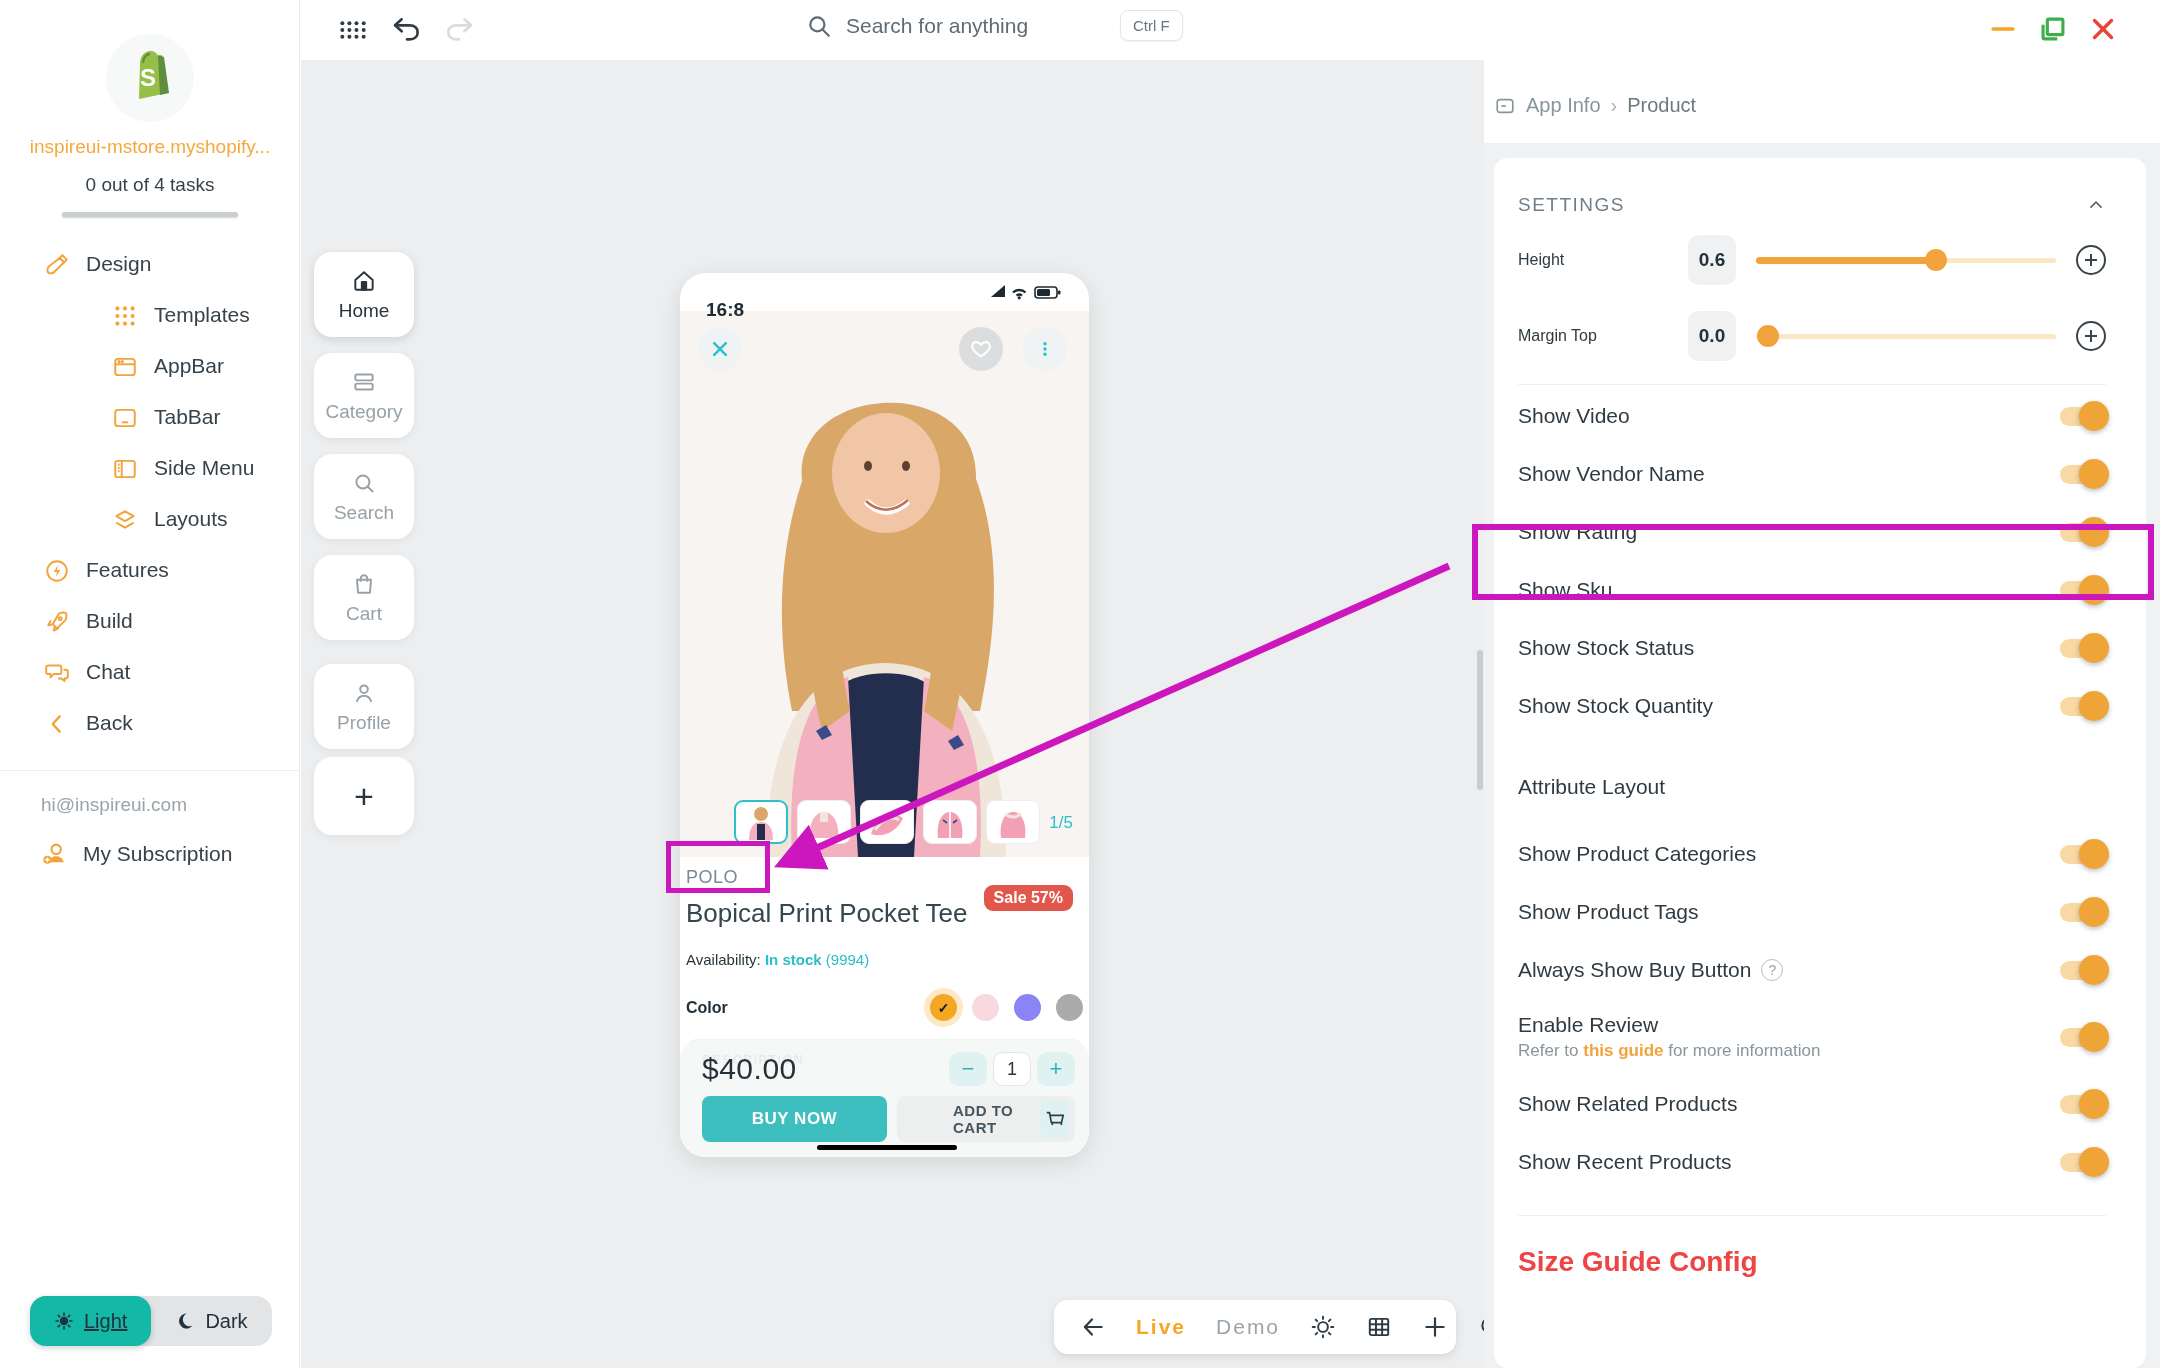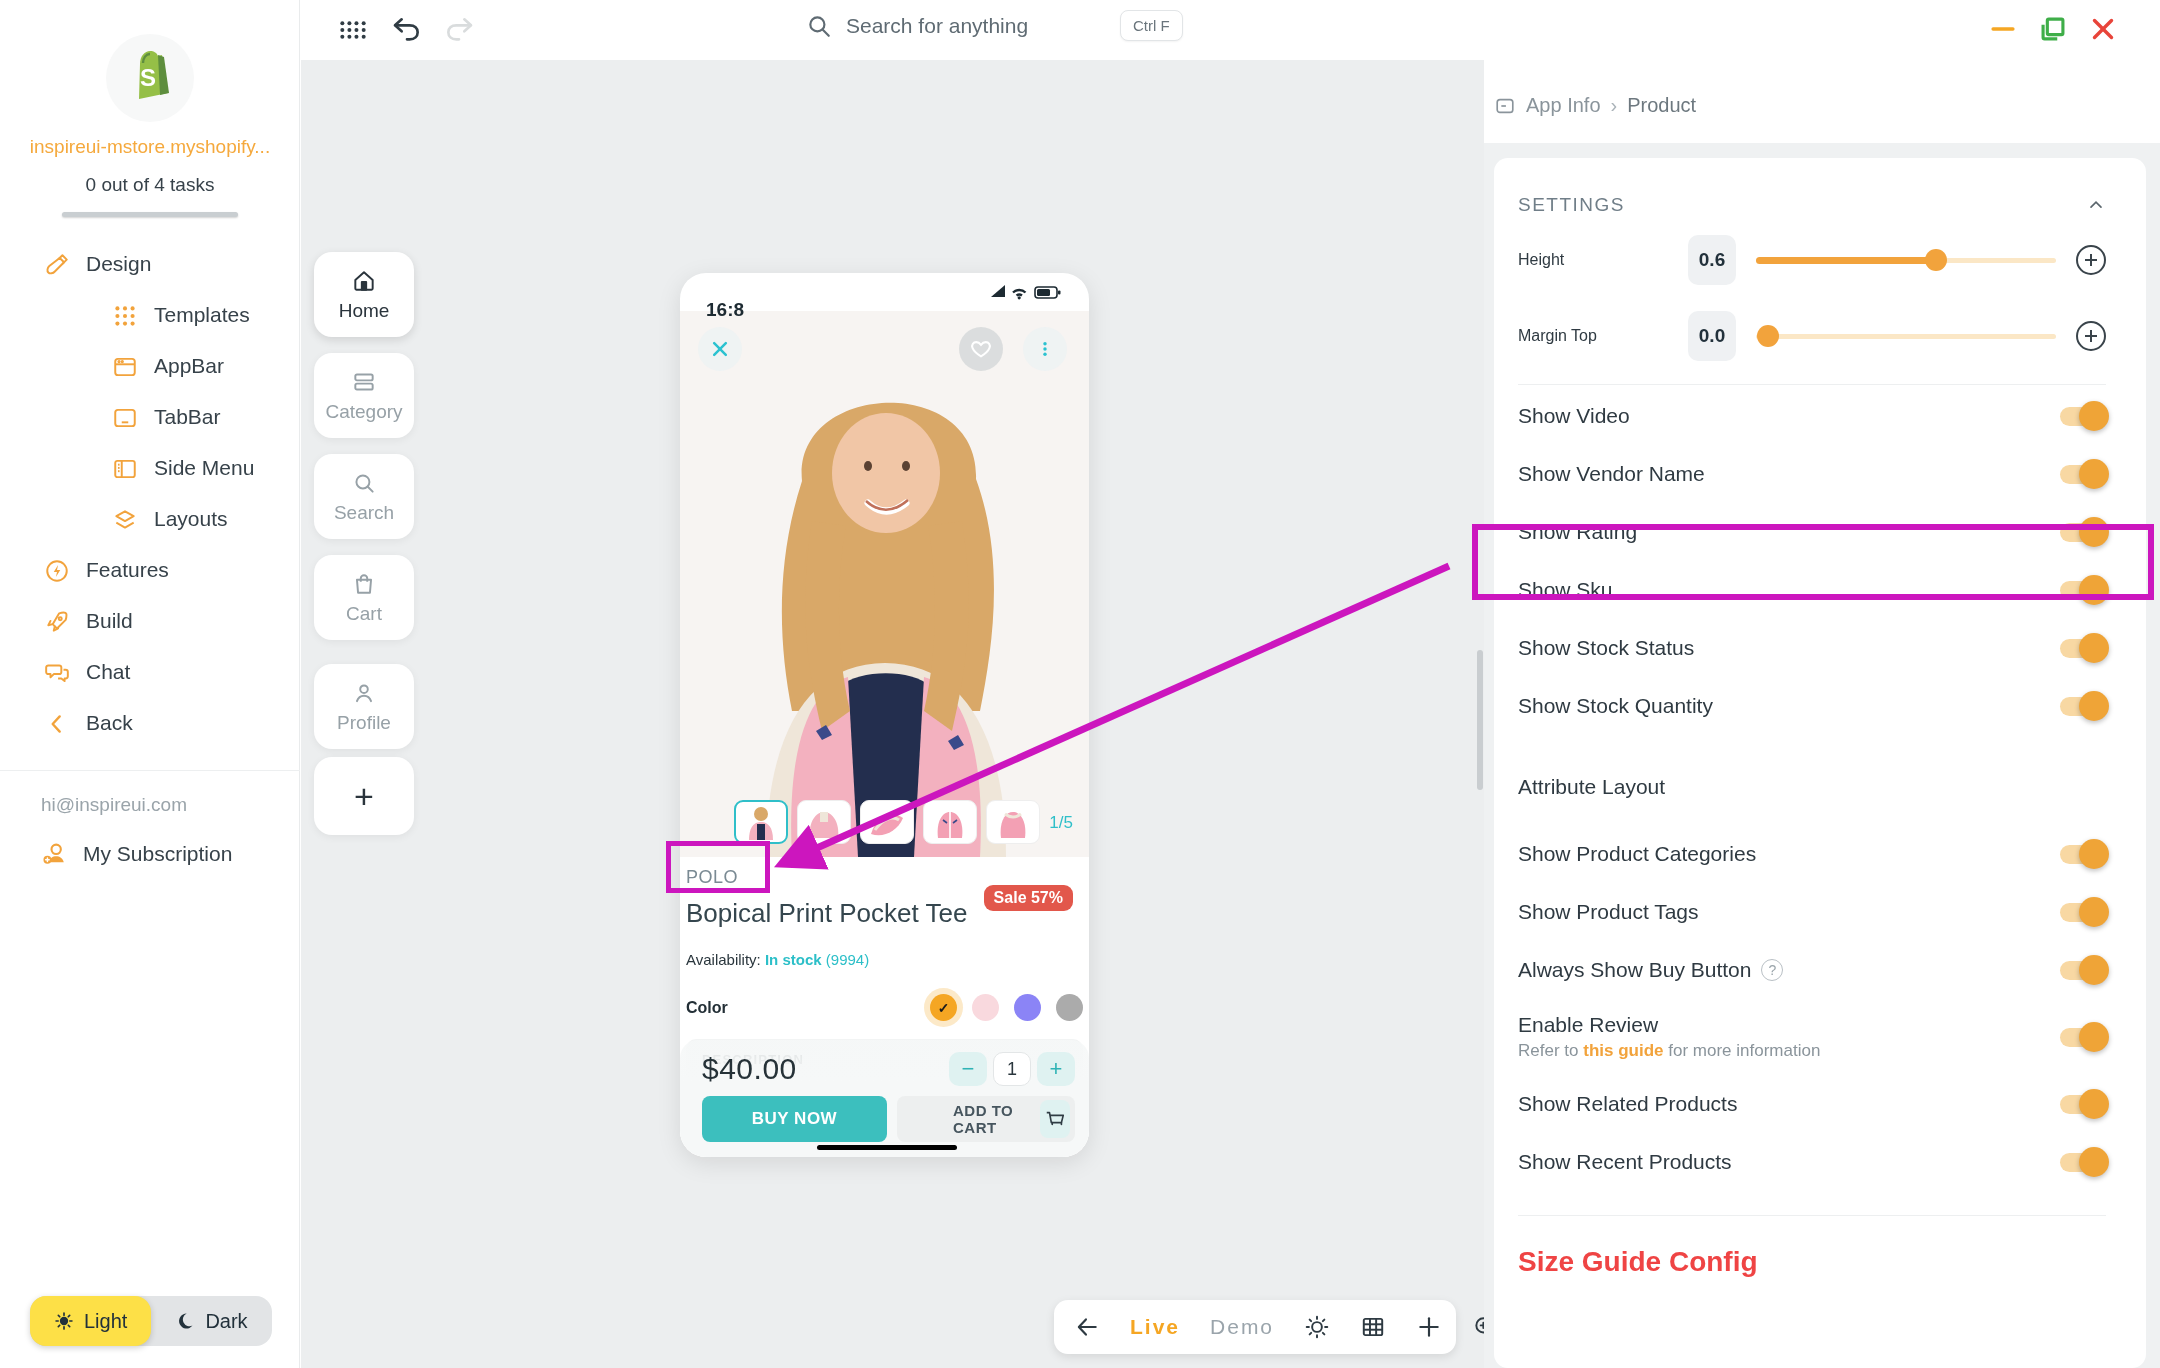--- a/index.html
+++ b/index.html
@@ -15,39 +15,39 @@
   .menu { position:absolute; top:252px; left:0; width:300px; }
   .menu-item { display:flex; align-items:flex-start; height:51px; cursor:pointer; color:#37424A; font-size:21px; }
   .menu-item .mi-icon { width:26px; height:26px; margin-left:44px; margin-right:16px; color:#F2A33C; flex:0 0 auto; }
   .menu-item.indent .mi-icon { margin-left:112px; }
   .side-divider { position:absolute; left:0; top:770px; width:300px; border-top:1px solid #EDEFF0; }
   .email { position:absolute; left:41px; top:794px; color:#9AA4AA; font-size:19px; }
   .subs { position:absolute; left:0; top:832px; width:300px; display:flex; align-items:center; height:44px; color:#37424A; font-size:21px; cursor:pointer; }
   .subs .mi-icon { width:28px; height:28px; margin-left:41px; margin-right:14px; color:#F2A33C; }
   .theme-toggle { position:absolute; left:30px; top:1296px; height:50px; background:#E2E4E6; border-radius:16px; display:flex; align-items:center; }
   .theme-seg { display:flex; align-items:center; gap:10px; height:50px; padding:0 24px; border-radius:16px; font-size:20px; color:#22313B; cursor:pointer; }
-  .theme-seg.active { background:#fde047; box-shadow:0 2px 6px rgba(0,0,0,.18); }
+  .theme-seg.active { background:#14b8a6; box-shadow:0 2px 6px rgba(0,0,0,.18);text-decoration:underline; }
 
   
   #topbar { position:absolute; left:301px; top:0; width:1859px; height:60px; background:#fff; z-index:6; }
   .tb-icon { position:absolute; top:14px; width:32px; height:32px; color:#2E3A42; cursor:pointer; }
   .search-wrap { position:absolute; left:505px; top:10px; display:flex; align-items:center; gap:14px; }
   .search-input { border:none; outline:none; font-size:21px; color:#5F6B73; width:260px; background:transparent; font-family:"Liberation Sans",sans-serif; }
   .search-input::placeholder { color:#5F6B73; opacity:1; }
   .kbd { border:1px solid #E2E5E7; border-radius:8px; padding:6px 12px; font-size:15px; color:#6A757C; background:#fff; box-shadow:0 1px 2px rgba(0,0,0,.05); }
   .win-btn { position:absolute; top:12px; width:34px; height:34px; cursor:pointer; }
 
   
   #canvas { position:absolute; left:301px; top:60px; width:1183px; height:1308px; background:#ECEEEF; }
   .nav-card { position:absolute; left:13px; width:100px; height:85px; background:#fff; border-radius:18px; box-shadow:0 2px 8px rgba(0,0,0,.06); display:flex; flex-direction:column; align-items:center; justify-content:center; gap:6px; cursor:pointer; color:#97A1A7; font-size:19px; }
   .nav-card.active { color:#2A343C; box-shadow:0 3px 10px rgba(0,0,0,.12); }
   .nav-card .nc-icon { width:26px; height:26px; }
   .add-card { position:absolute; left:13px; width:100px; height:78px; background:#fff; border-radius:18px; box-shadow:0 2px 8px rgba(0,0,0,.06); display:flex; align-items:center; justify-content:center; font-size:34px; color:#2A343C; cursor:pointer; }
 
-  .bottom-toolbar { position:absolute; left:753px; top:1240px; width:402px; height:54px; background:#fff; border-radius:14px; box-shadow:0 3px 10px rgba(0,0,0,.1); display:flex; align-items:center; gap:30px; padding:0 20px; }
+  .bottom-toolbar { position:absolute; left:753px; top:1240px; width:402px; height:54px; background:#fff; border-radius:14px; box-shadow:0 3px 10px rgba(0,0,0,.1); display:flex; align-items:center; gap:30px; padding:0 26px; }
   .bt-icon { width:26px; height:26px; color:#2E3A42; cursor:pointer; flex:0 0 auto; }
   .bt-live { color:#F5A623; font-size:21px; font-weight:bold; letter-spacing:2px; cursor:pointer; }
   .bt-demo { color:#9AA4AB; font-size:21px; letter-spacing:2px; cursor:pointer; }
 
   
   #phone { position:absolute; left:379px; top:213px; width:409px; height:884px; background:#fff; border-radius:26px; box-shadow:0 6px 24px rgba(0,0,0,.10); overflow:hidden; }
   .ph-status { position:absolute; left:0; top:0; width:100%; height:38px; display:flex; align-items:center; justify-content:space-between; padding:0 26px; z-index:3; }
   .ph-time { font-size:19px; font-weight:bold; color:#1D2A32;margin-top:36px; }
   .ph-media { position:absolute; left:0; top:38px; width:409px; height:546px; background:#F7F4F2; }
   .ph-fab { position:absolute; width:44px; height:44px; border-radius:50%; background:rgba(238,242,243,.92); display:flex; align-items:center; justify-content:center; z-index:4; cursor:pointer; }

